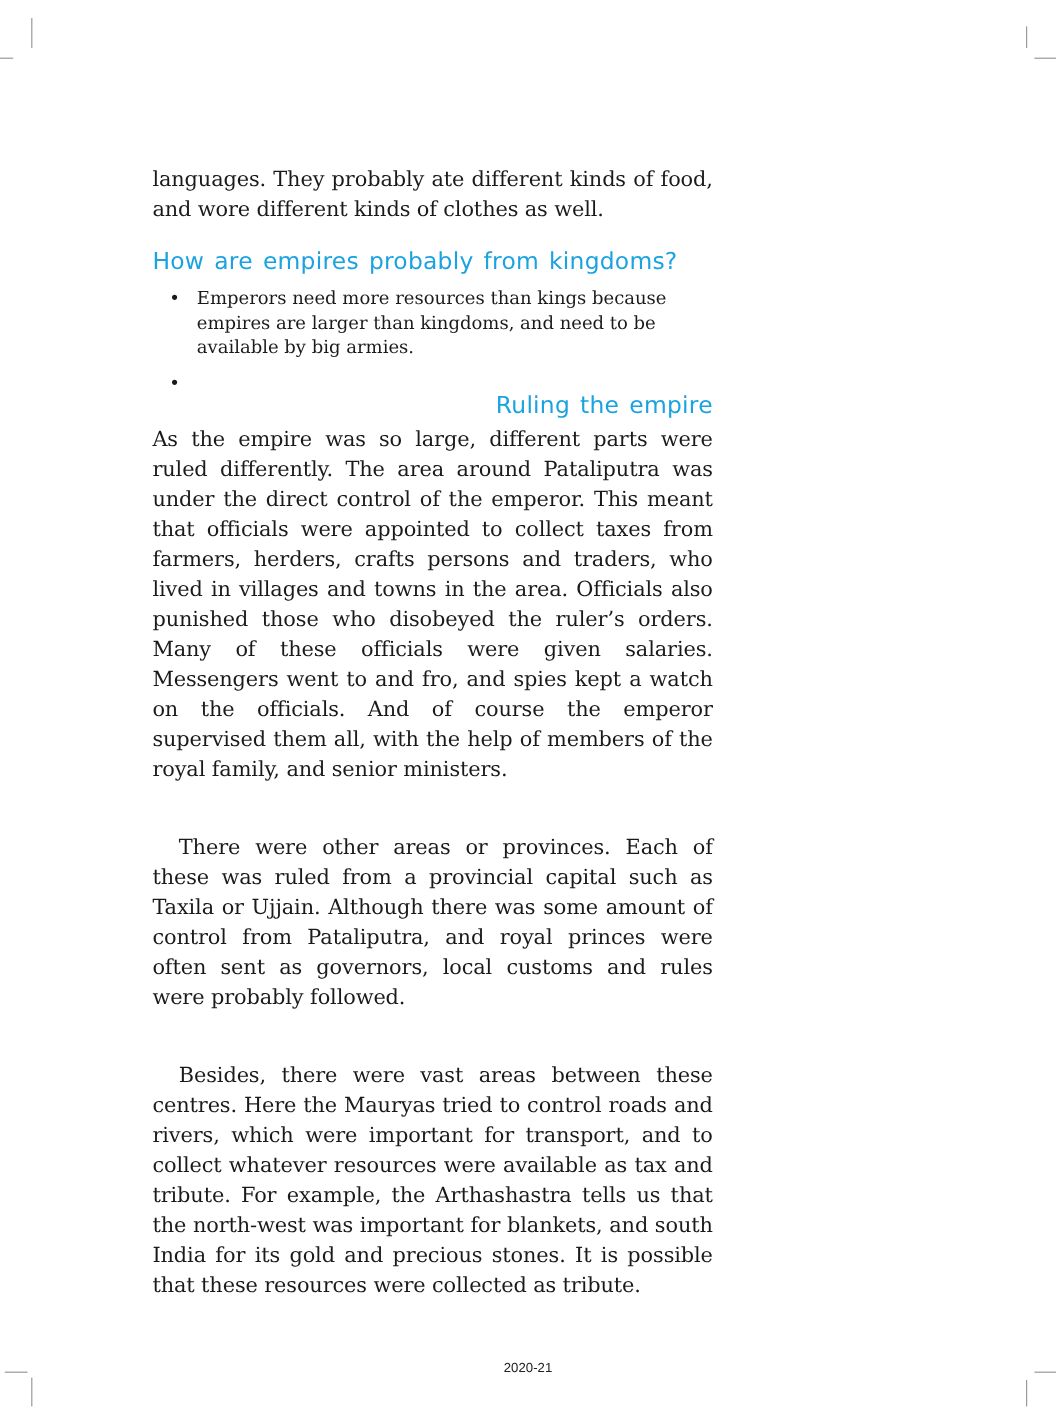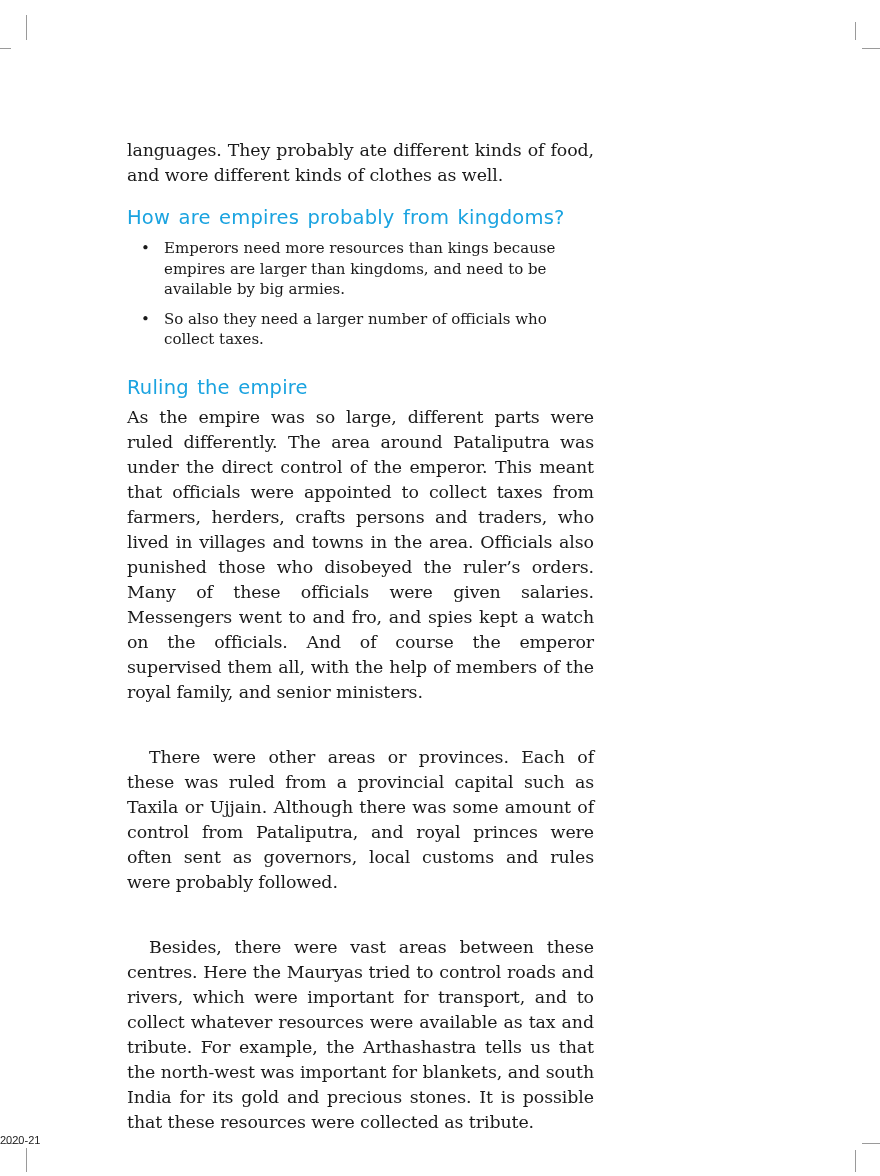--- a/index.html
+++ b/index.html
@@ -40,20 +40,21 @@
     font-family: "DejaVu Serif", serif;
     font-size: 15px;
     line-height: 20.5px;
     color: #1a1a1a;
   }
   ul.bullets li .dot {
     position: absolute; left: 14px; top: 0;
   }
   .footer {
     position: absolute; left: 0; width: 880px; top: 1134px;
+    text-align: center;
     font-family: "Liberation Sans", sans-serif;
     font-size: 11px; color: #222;
   }
 </style>
 </head>
 <body>
 
 <div class="crop" style="left:26px;top:15px;width:1px;height:25px;"></div>
 <div class="crop" style="left:0;top:48px;width:11px;height:1px;"></div>
 <div class="crop" style="left:855px;top:22px;width:1px;height:18px;"></div>
@@ -69,25 +70,24 @@
 
   <h2 class="heading" style="margin-top:18px;">How are empires probably from kingdoms?</h2>
 
   <ul class="bullets" style="margin-top:9px;">
     <li>
       <span class="dot">•</span>
       <span>Emperors need more resources than kings because empires are larger than kingdoms, and need to be available by big armies.</span>
     </li>
     <li style="margin-top:9px;">
       <span class="dot">•</span>
-      <span>So also they need a larger number of officials who collect taxes.</span>
     </li>
   </ul>
 
-  <h2 class="heading" style="margin-top:26px;">Ruling the empire</h2>
+  <h2 class="heading" style="margin-top:26px;text-align:right;">Ruling the empire</h2>
 
   <p class="body-text" style="margin-top:6px;">As the empire was so large, different parts were ruled differently. The area around Pataliputra was under the direct control of the emperor. This meant that officials were appointed to collect taxes from farmers, herders, crafts persons and traders, who lived in villages and towns in the area. Officials also punished those who disobeyed the ruler’s orders. Many of these officials were given salaries. Messengers went to and fro, and spies kept a watch on the officials. And of course the emperor supervised them all, with the help of members of the royal family, and senior ministers.</p>
   <p class="body-text indent">There were other areas or provinces. Each of these was ruled from a provincial capital such as Taxila or Ujjain. Although there was some amount of control from Pataliputra, and royal princes were often sent as governors, local customs and rules were probably followed.</p>
   <p class="body-text indent">Besides, there were vast areas between these centres. Here the Mauryas tried to control roads and rivers, which were important for transport, and to collect whatever resources were available as tax and tribute. For example, the Arthashastra tells us that the north-west was important for blankets, and south India for its gold and precious stones. It is possible that these resources were collected as tribute.</p>
 
 </div>
 
 <div class="footer">2020-21</div>
 
 </body></html>

